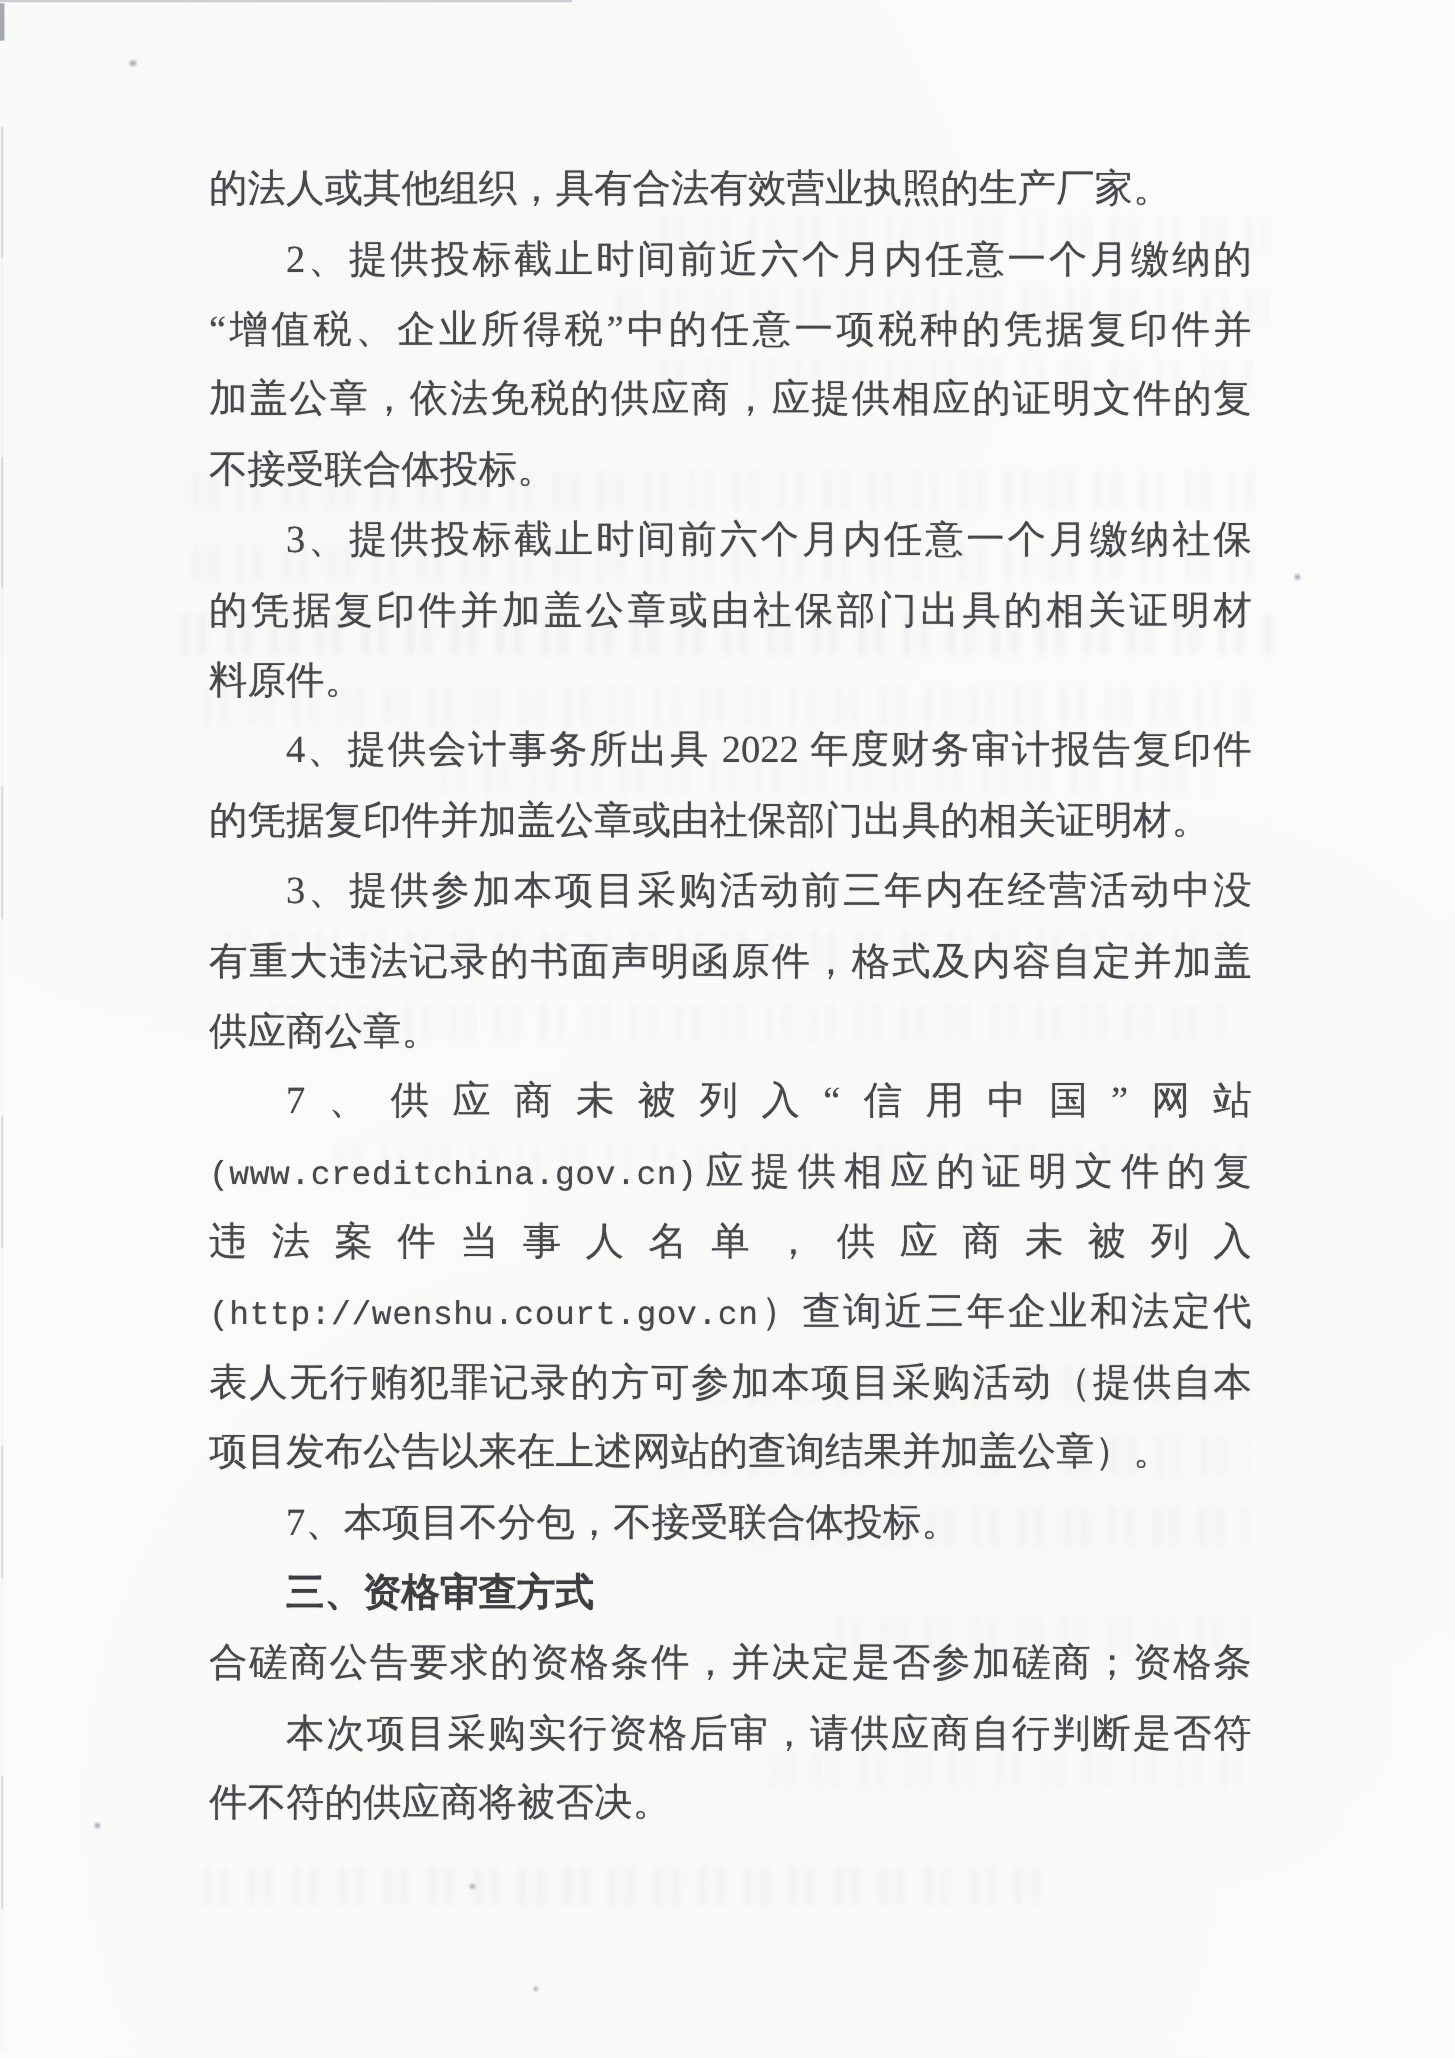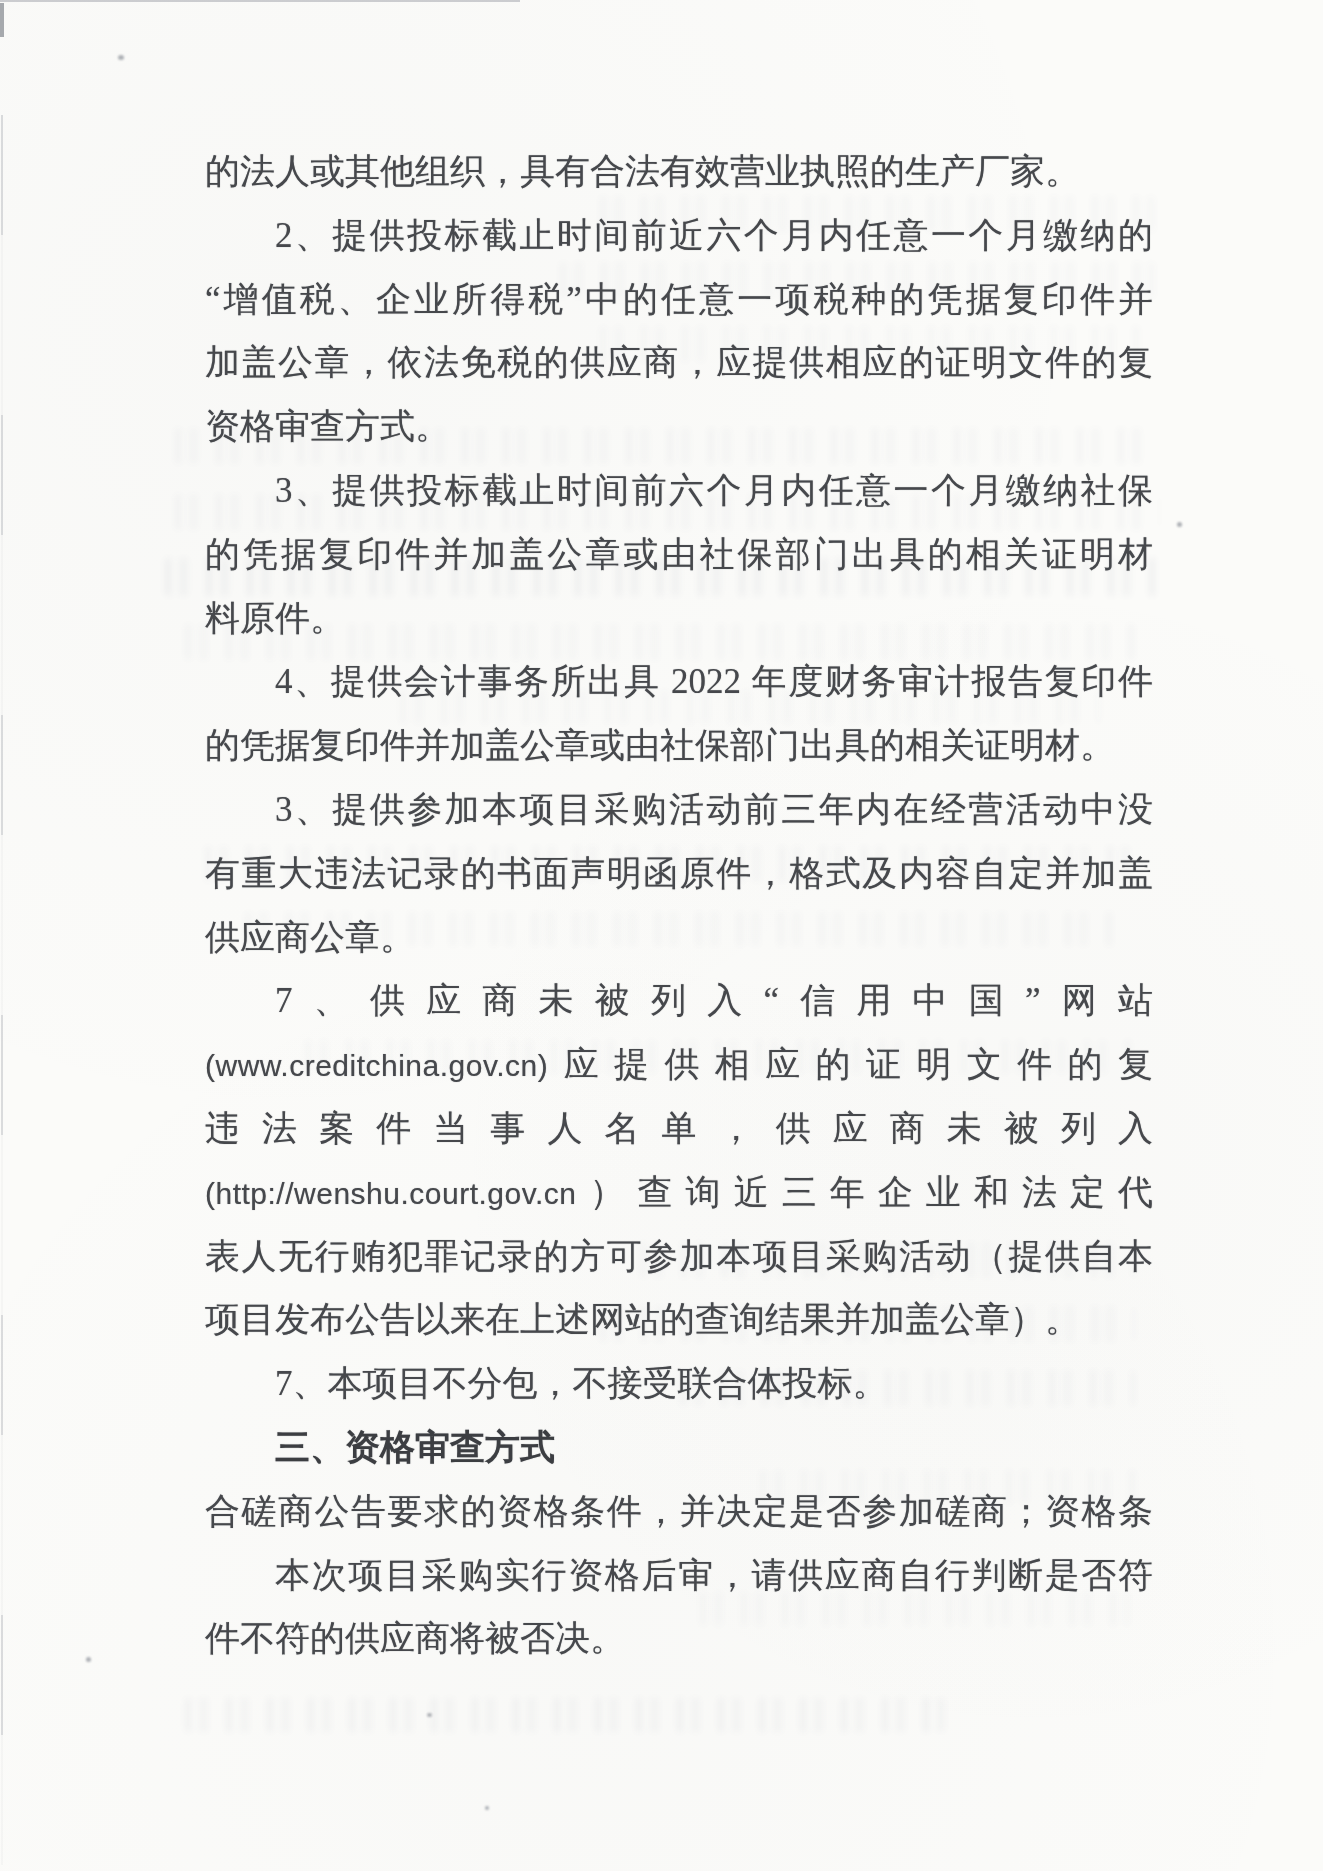--- a/index.html
+++ b/index.html
@@ -12,41 +12,41 @@
   .sheet{
     position:absolute;inset:0;
     background:#fbfbf9;
     background-image:
       radial-gradient(circle at 22% 18%, rgba(120,125,135,0.025), transparent 45%),
       radial-gradient(circle at 78% 62%, rgba(120,125,135,0.02), transparent 40%),
       radial-gradient(circle at 45% 88%, rgba(120,125,135,0.02), transparent 42%);
   }
   .text-block{
     position:absolute;
-    left:205px; top:140px;
+    left:190px; top:140px;
     width:948px;
   }
   .line{
     font-size:35px;
     line-height:63.8px;
     height:63.8px;
     color:#46484c;
     text-shadow:0 0 1px rgba(70,72,78,.55);
     white-space:normal;
     overflow:visible;
   }
   .line.justify{
     text-align:justify;
     text-align-last:justify;
     text-justify:inter-character;
   }
   .line.indent{ text-indent:2em; }
   .line.bold{ font-weight:bold; color:#3c3e42; }
   .latin{
-    font-family:Liberation Sans, sans-serif;
+    font-family:Liberation Mono, monospace;
     font-size:30px;
     letter-spacing:.5px;
   }
   
   .ghost{
     position:absolute;
     pointer-events:none;
     background:repeating-linear-gradient(90deg,
       rgba(88,96,122,.55) 0 6px, transparent 6px 14px,
       rgba(88,96,122,.38) 14px 23px, transparent 23px 41px);
@@ -106,21 +106,21 @@
   <i class="speck" style="left:1177px;top:522px;width:5px;height:5px"></i>
   <i class="speck" style="left:86px;top:1657px;width:5px;height:5px"></i>
   <i class="speck" style="left:427px;top:1713px;width:5px;height:4px"></i>
   <i class="speck" style="left:485px;top:1806px;width:4px;height:4px"></i>
 
   <div class="text-block">
       <div class="line">的法人或其他组织，具有合法有效营业执照的生产厂家。</div>
       <div class="line indent justify">2、提供投标截止时间前近六个月内任意一个月缴纳的</div>
       <div class="line justify">“增值税、企业所得税”中的任意一项税种的凭据复印件并</div>
       <div class="line justify">加盖公章，依法免税的供应商，应提供相应的证明文件的复</div>
-      <div class="line">资格审查方式。</div>
+      <div class="line">不接受联合体投标。</div>
       <div class="line indent justify">3、提供投标截止时间前六个月内任意一个月缴纳社保</div>
       <div class="line justify">的凭据复印件并加盖公章或由社保部门出具的相关证明材</div>
       <div class="line">料原件。</div>
       <div class="line indent justify">4、提供会计事务所出具 2022 年度财务审计报告复印件</div>
       <div class="line">的凭据复印件并加盖公章或由社保部门出具的相关证明材。</div>
       <div class="line indent justify">3、提供参加本项目采购活动前三年内在经营活动中没</div>
       <div class="line justify">有重大违法记录的书面声明函原件，格式及内容自定并加盖</div>
       <div class="line">供应商公章。</div>
       <div class="line indent justify">7、供应商未被列入“信用中国”网站</div>
       <div class="line justify"><span class="latin">(www.creditchina.gov.cn)</span><span>应提供相应的证明文件的复</span></div>

